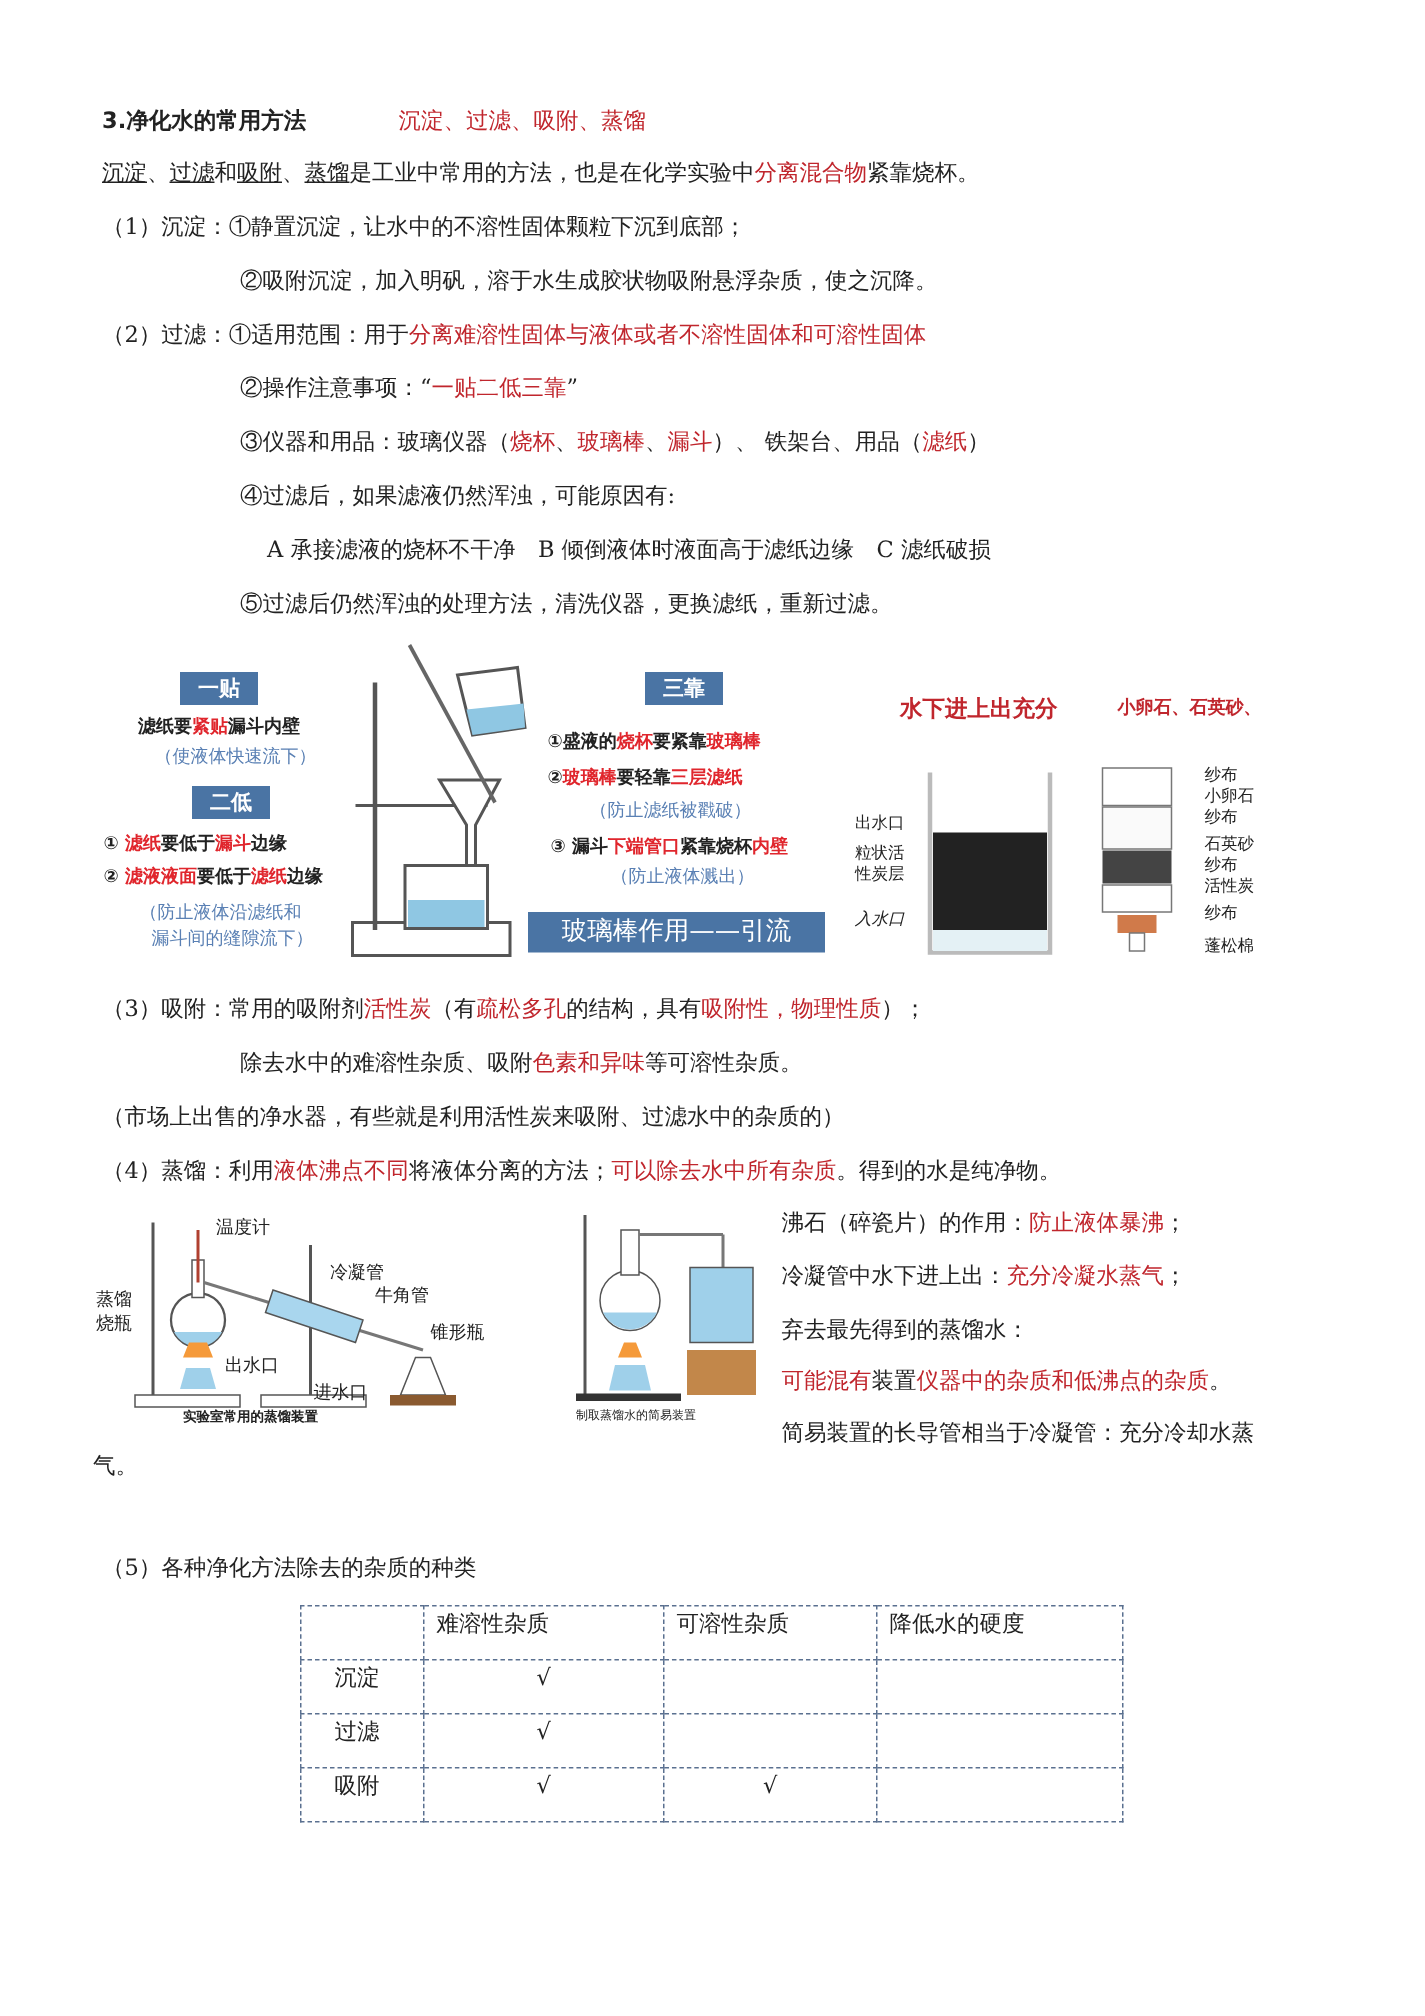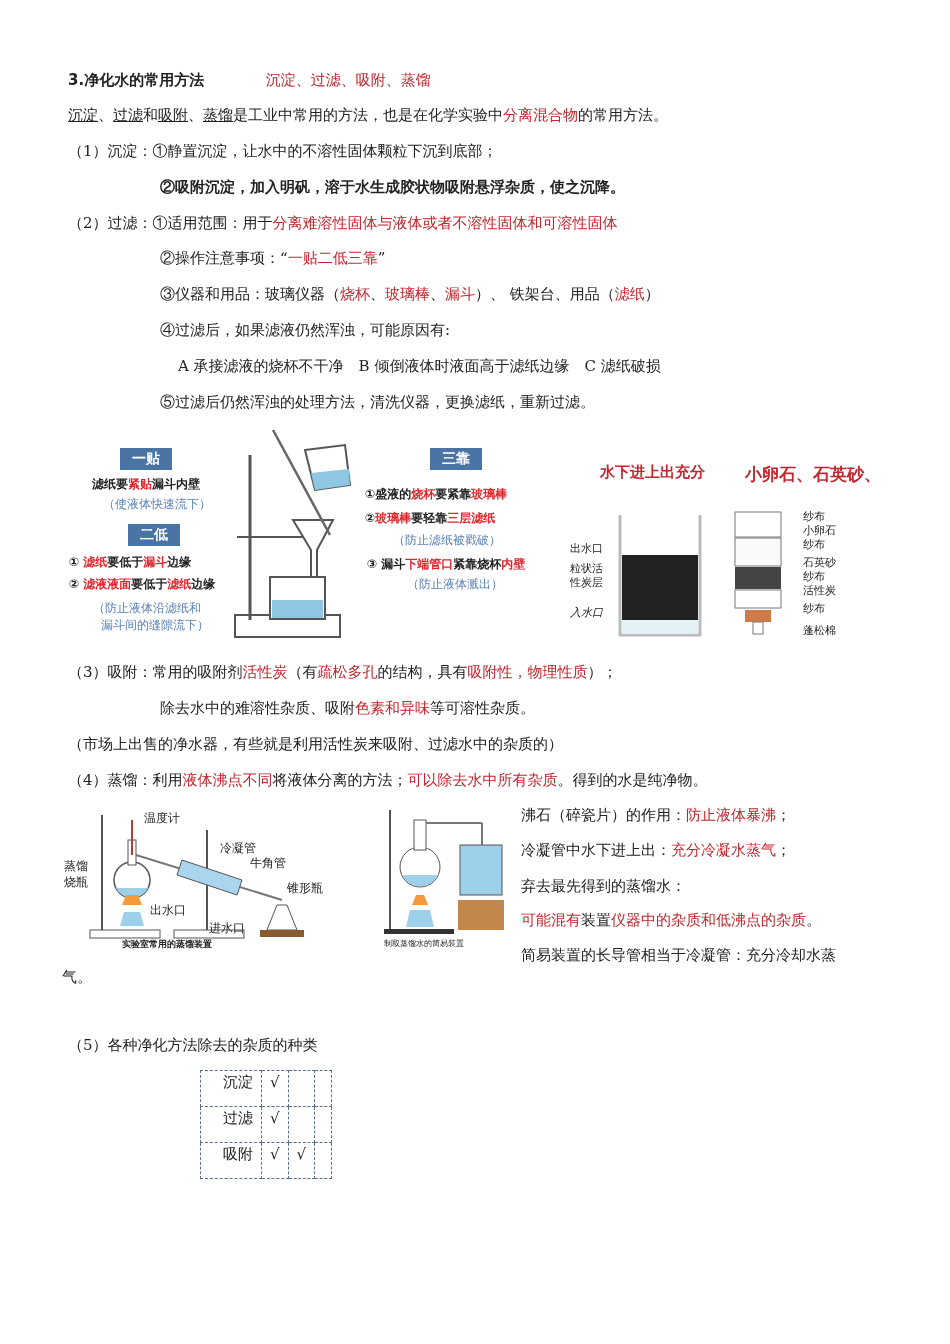--- a/index.html
+++ b/index.html
@@ -24,27 +24,27 @@
 </head>
 <body>
 
 <div class="line" style="left:68px; top:70px;">
   <span class="bold">3.净化水的常用方法</span>
   <span style="display:inline-block;width:52px;"></span>
   <span class="red">沉淀、过滤、吸附、蒸馏</span>
 </div>
 
 <div class="line" style="left:68px; top:105px;">
-  <span class="ul">沉淀</span><span>、</span><span class="ul">过滤</span><span>和</span><span class="ul">吸附</span><span>、</span><span class="ul">蒸馏</span><span>是工业中常用的方法，也是在化学实验中</span><span class="red">分离混合物</span><span>的常用方法。</span>
+  <span class="ul">沉淀</span><span>、</span><span class="ul">过滤</span><span>和</span><span class="ul">吸附</span><span>、</span><span class="ul">蒸馏</span><span>是工业中常用的方法，也是在化学实验中</span><span class="red">分离混合物</span><span>紧靠烧杯。</span>
 </div>
 
 <div class="line" style="left:68px; top:141px;">
   <span>（1）沉淀：</span><span>①静置沉淀，让水中的不溶性固体颗粒下沉到底部；</span>
 </div>
-<div class="line" style="left:160px; top:177px;font-weight:bold;">
+<div class="line" style="left:160px; top:177px;">
   <span>②吸附沉淀，加入明矾，溶于水生成胶状物吸附悬浮杂质，使之沉降。</span>
 </div>
 
 <div class="line" style="left:68px; top:213px;">
   <span>（2）过滤：</span><span>①适用范围：用于</span><span class="red">分离难溶性固体与液体或者不溶性固体和可溶性固体</span>
 </div>
 <div class="line" style="left:160px; top:248px;">
   <span>②操作注意事项：“</span><span class="red">一贴二低三靠</span><span>”</span>
 </div>
 <div class="line" style="left:160px; top:284px;">
@@ -81,25 +81,26 @@
     <rect x="45" y="152" width="55" height="42" fill="#fff" stroke="#555" stroke-width="2"></rect>
     <rect x="47" y="175" width="51" height="18" fill="#8fc7e3"></rect>
   </svg>
 
   <div style="position:absolute; left:365px; top:23px;"><span class="tag">三靠</span></div>
   <div class="fig-text" style="position:absolute; left:300px; top:61px;"><span>①盛液的</span><span class="r">烧杯</span><span>要紧靠</span><span class="r">玻璃棒</span></div>
   <div class="fig-text" style="position:absolute; left:300px; top:85px;"><span>②</span><span class="r">玻璃棒</span><span>要轻靠</span><span class="r">三层滤纸</span></div>
   <div class="blue-note" style="position:absolute; left:328px; top:107px;">（防止滤纸被戳破）</div>
   <div class="fig-text" style="position:absolute; left:302px; top:131px;"><span>③ 漏斗</span><span class="r">下端管口</span><span>紧靠烧杯</span><span class="r">内壁</span></div>
   <div class="blue-note" style="position:absolute; left:342px; top:151px;">（防止液体溅出）</div>
+  <div style="position:absolute; left:287px; top:183px; width:198px; height:27px; background:#4a74a4; color:#fff; font-size:17px; text-align:center; line-height:27px;">玻璃棒作用——引流</div>
 </div>
 
 <div class="fig" style="left:565px; top:455px; width:330px; height:195px;">
   <div style="position:absolute; left:35px; top:8px; color:#c0262d; font-weight:bold; font-size:15px;">水下进上出充分</div>
-  <div style="position:absolute; left:180px; top:8px; color:#c0262d; font-weight:bold; font-size:17px;">小卵石、石英砂、</div>
+  <div style="position:absolute; left:180px; top:8px; color:#c0262d; font-weight:bold; font-size:12px;">小卵石、石英砂、</div>
   <div class="sans" style="position:absolute; left:5px; top:87px; font-size:11px; line-height:14px;">
     <div>出水口</div>
     <div style="margin-top:6px;">粒状活</div>
     <div>性炭层</div>
     <div style="margin-top:16px;font-style:italic;">入水口</div>
   </div>
   <svg style="position:absolute; left:45px; top:55px;" width="100" height="135">
     <path d="M10 5 L10 125 L90 125 L90 5" fill="#fff" stroke="#bbb" stroke-width="3"></path>
     <rect x="12" y="45" width="76" height="65" fill="#222"></rect>
     <rect x="12" y="110" width="76" height="14" fill="#e4f1f5"></rect>
@@ -201,20 +202,26 @@
 <div class="line" style="left:62px; top:967px;">
   <span>气。</span>
 </div>
 
 <div class="line" style="left:68px; top:1035px;">
   <span>（5）各种净化方法除去的杂质的种类</span>
 </div>
 
 <table class="purify">
   <tbody>
+      <tr>
+    <td style="width:82px;"></td>
+    <td style="width:160px;">难溶性杂质</td>
+    <td style="width:142px;">可溶性杂质</td>
+    <td style="width:164px;">降低水的硬度</td>
+  </tr>
   <tr>
     <td style="padding-left:22px;">沉淀</td>
     <td class="check">√</td>
     <td class="check"></td>
     <td class="check"></td>
   </tr>
   <tr>
     <td style="padding-left:22px;">过滤</td>
     <td class="check">√</td>
     <td class="check"></td>

